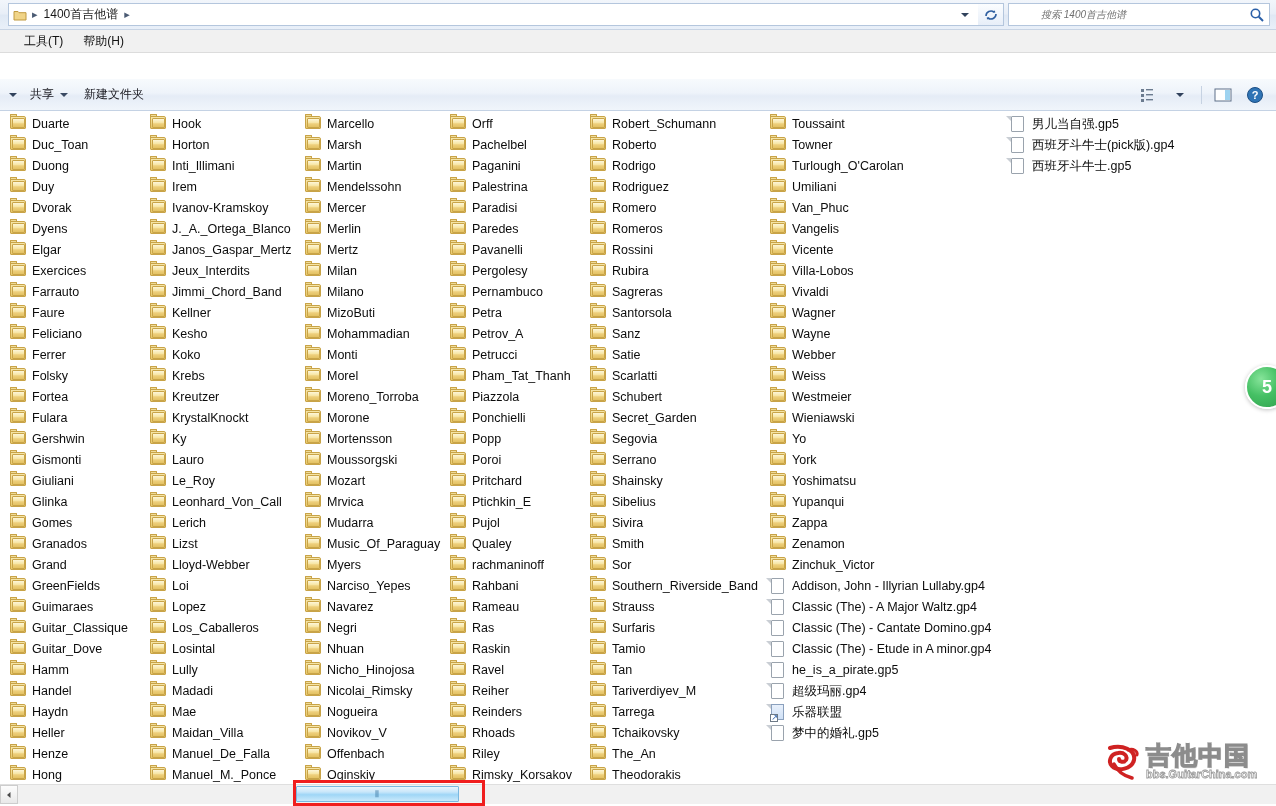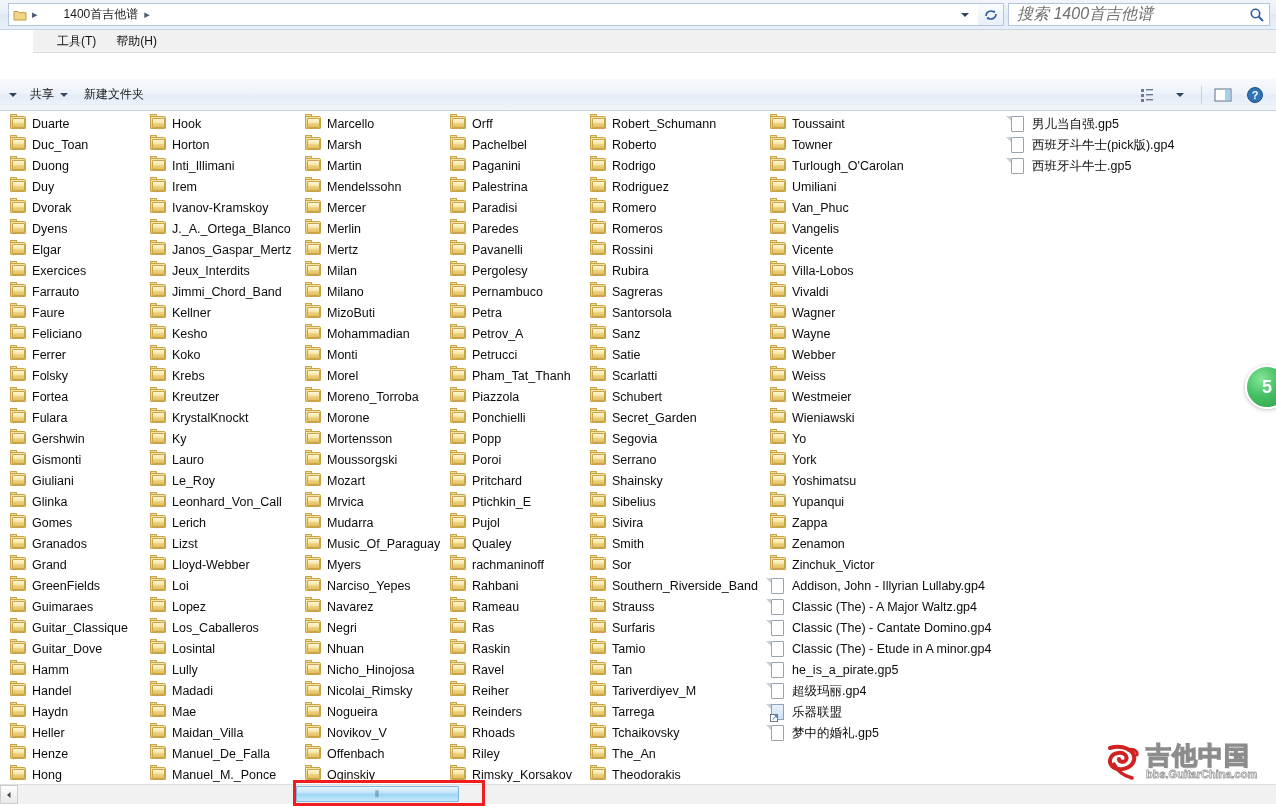--- a/index.html
+++ b/index.html
@@ -43,21 +43,20 @@
   .crumb-icon {
     width: 14px; height: 14px;
     flex: 0 0 auto;
     margin-right: 2px;
   }
   .crumb {
     font-size: 12px;
     color: #1a1a1a;
     padding: 1px 3px;
     white-space: nowrap;
-    margin-left: 20px;
   }
   .crumb-sep {
     color: #4a5a73;
     font-size: 11px;
     padding: 0 3px;
     flex: 0 0 auto;
   }
   .crumb-spacer { flex: 1 1 auto; }
   .crumb-drop {
     width: 18px;
@@ -83,37 +82,37 @@
     width: 262px;
     margin: 3px 6px 3px 4px;
     background: #ffffff;
     border: 1px solid #b4c6dd;
     display: flex; align-items: center;
     padding: 0 4px 0 8px;
     flex: 0 0 auto;
   }
   .search-placeholder {
     flex: 1 1 auto;
-    font-size: 16px;
+    font-size: 10px;
     font-style: italic;
     color: #707070;
     white-space: nowrap;
     overflow: hidden;
+    margin-left: 24px;
   }
   .search-icon { flex: 0 0 auto; width: 16px; height: 16px; }
 
   
   .menubar {
     height: 23px;
     background: #f1f1f1;
     border-bottom: 1px solid #dcdcdc;
     display: flex;
     align-items: center;
     padding-left: 14px;
-    margin-left: 33px;
   }
   .menubar-item {
     font-size: 12px;
     color: #111;
     padding: 2px 10px;
     white-space: nowrap;
   }
 
   
   .toolbar {

